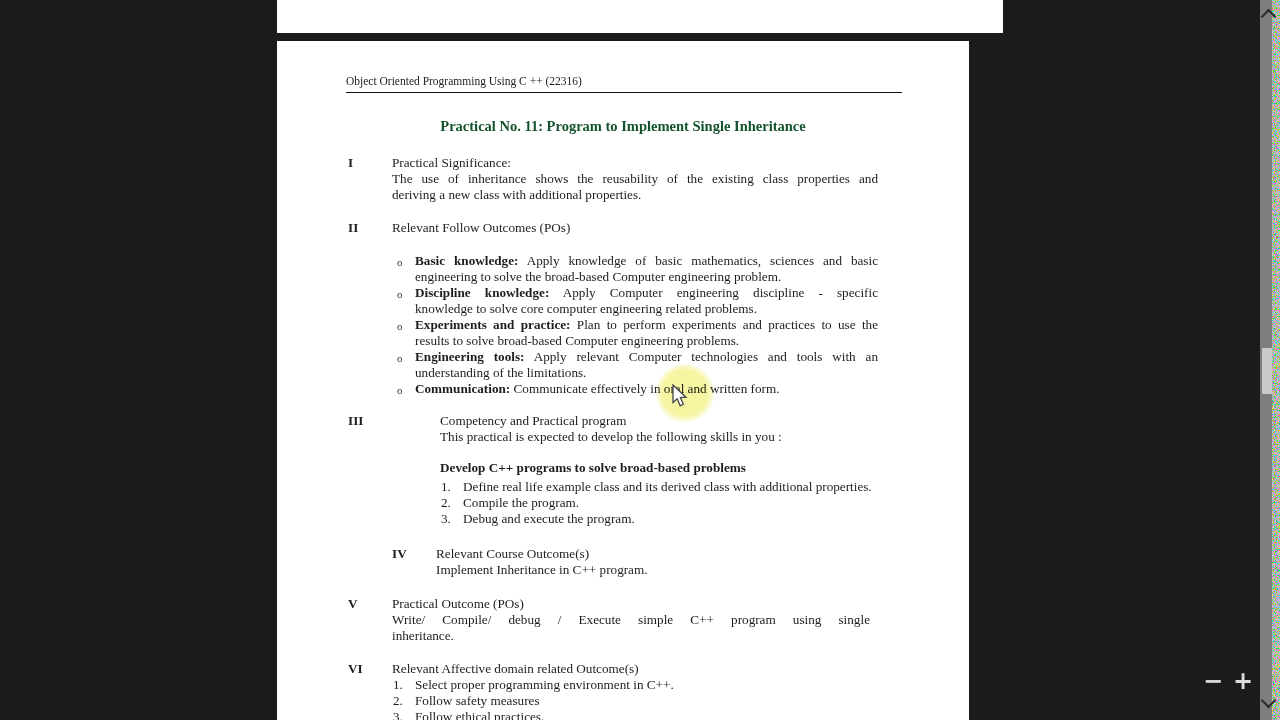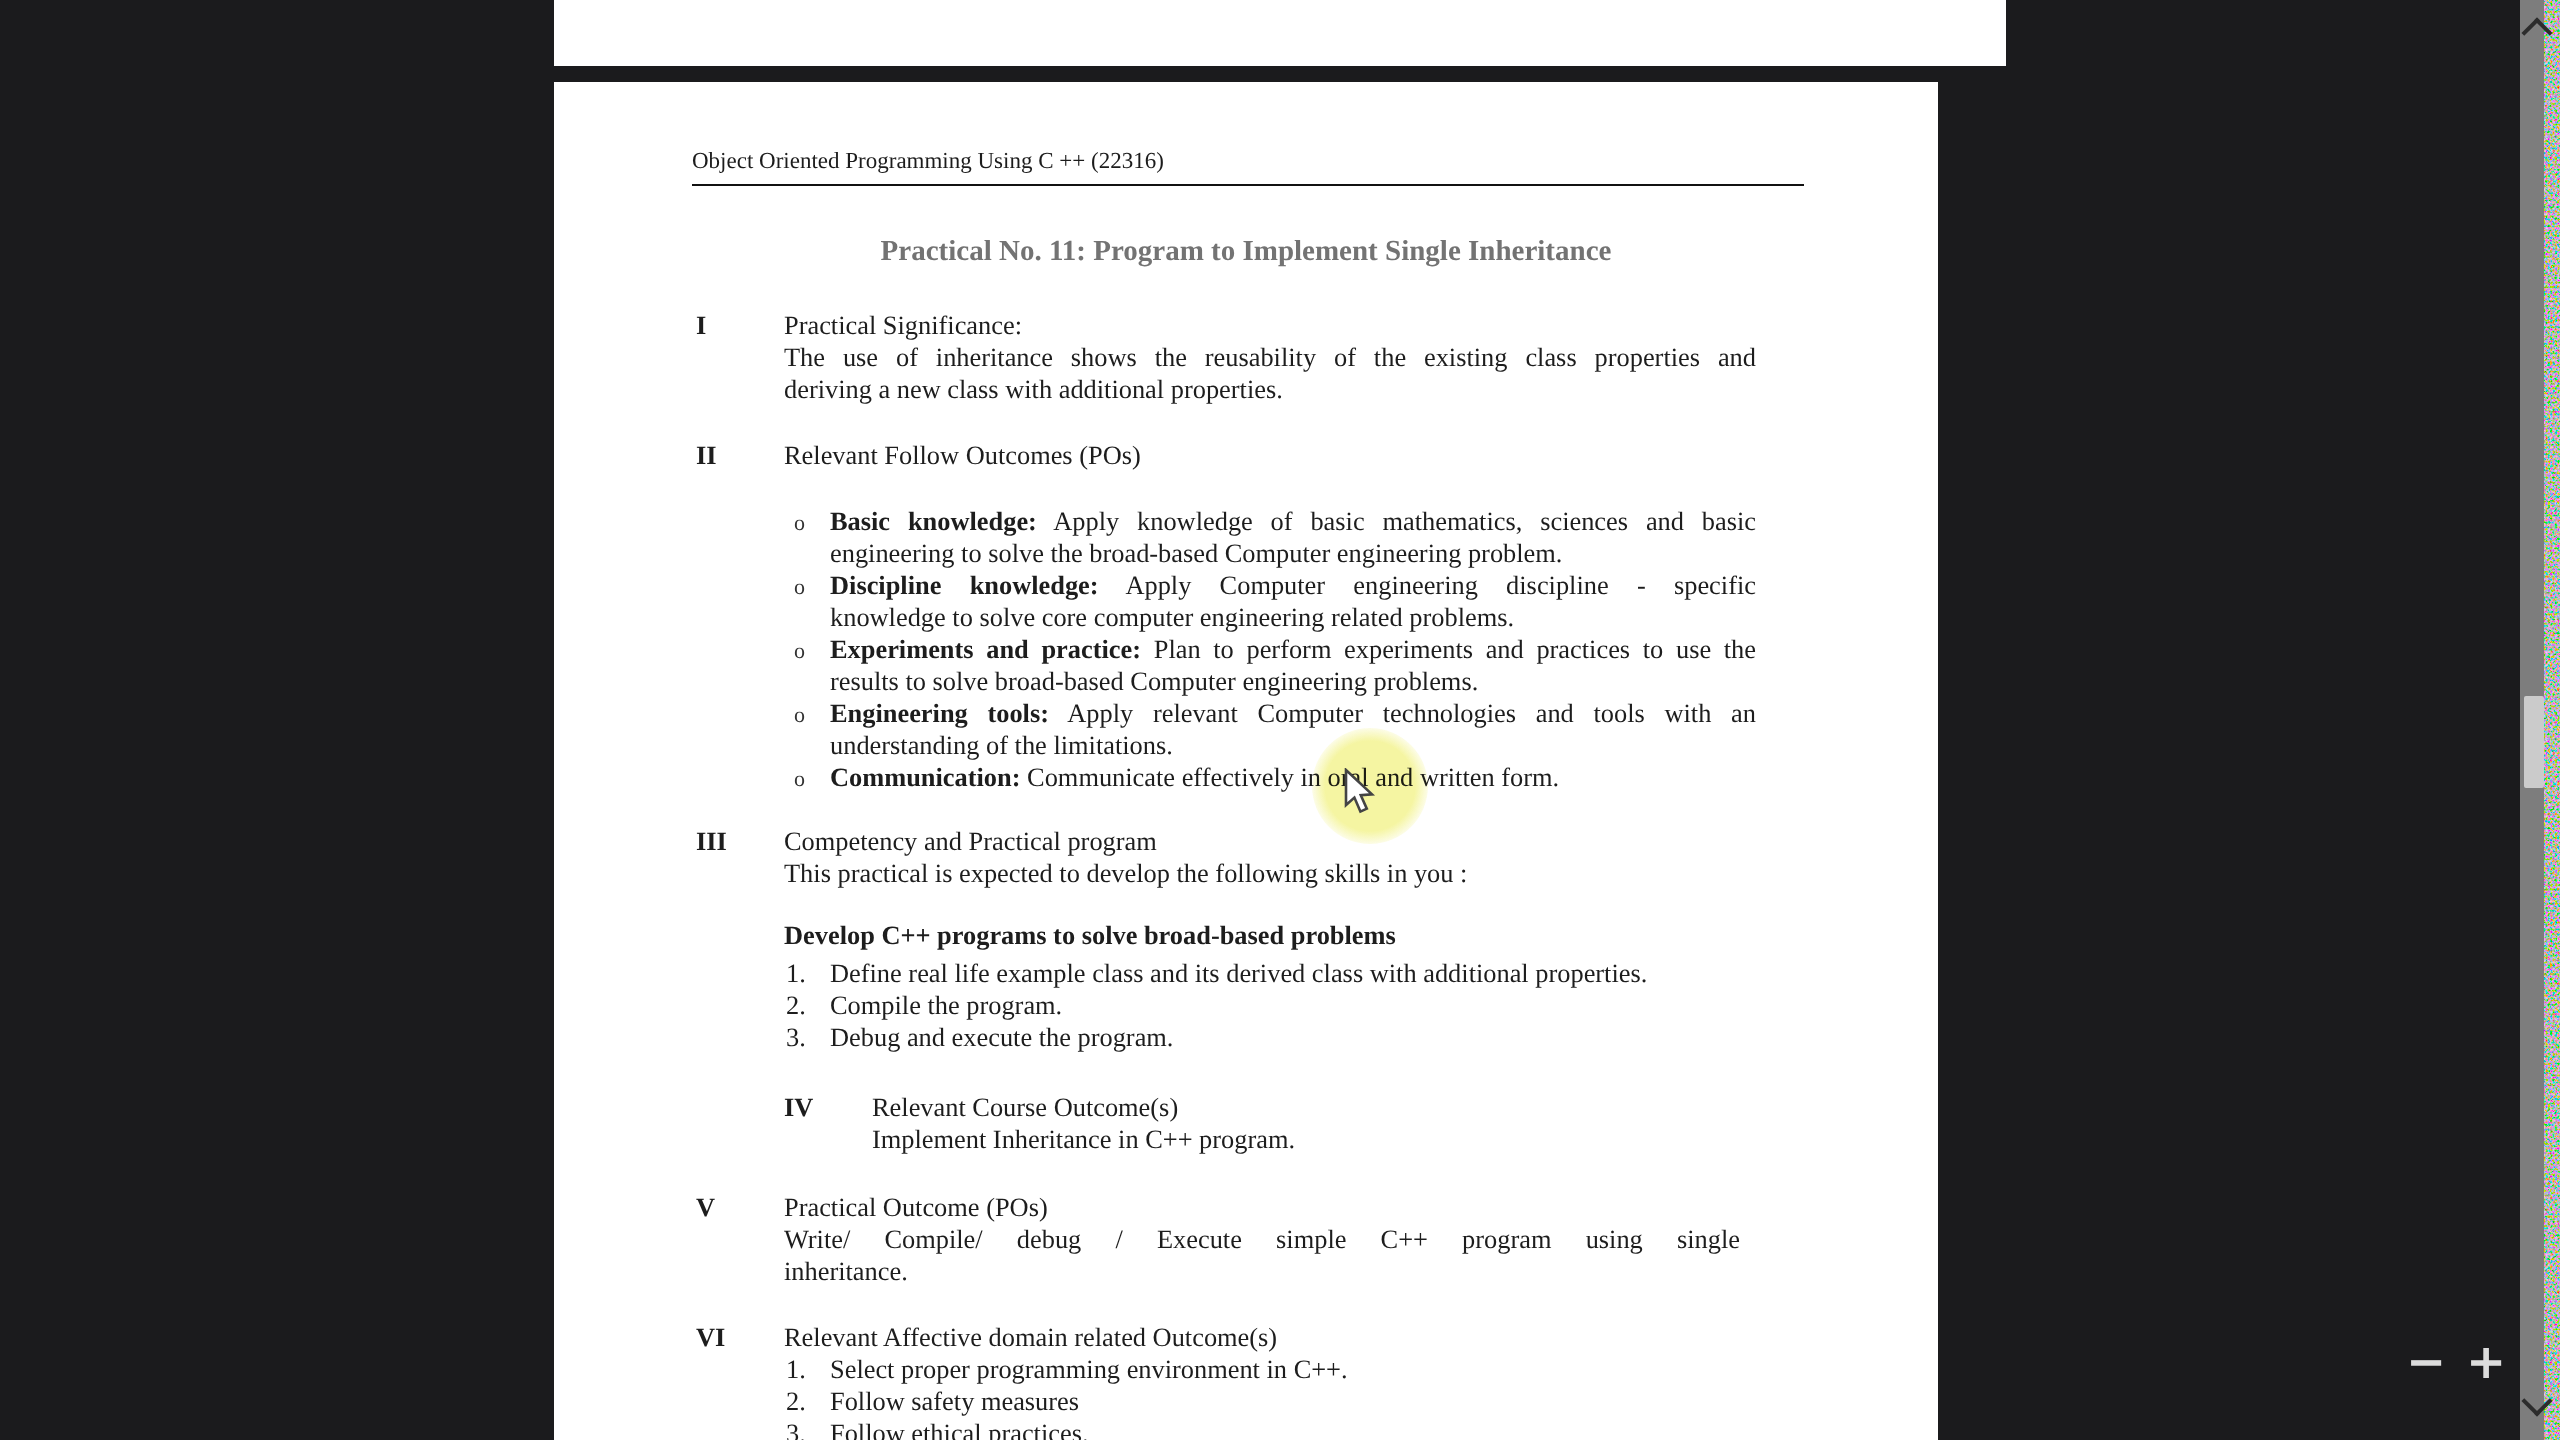--- a/index.html
+++ b/index.html
@@ -13,27 +13,27 @@
   .page {
     position:absolute; left:277px; top:41px; width:692px; height:679px;
     background:#ffffff; overflow:hidden; z-index:1;
   }
   .doc-header {
     margin:33px 67px 0 69px; padding-bottom:4px; border-bottom:1.5px solid #111;
     font-size:11.5px; line-height:14px; color:#1c1c1c;
   }
   .doc-title {
     margin:24px 0 0 0; font-size:14.5px; line-height:18px; font-weight:bold;
-    text-align:center; color:#737373;
+    text-align:center; color:#14532d;
   }
   .sections { margin:0 91px 0 71px; font-size:13.2px; line-height:16px; }
   .sec { display:grid; grid-template-columns:44px 1fr; }
   .sec-1 { margin-top:20px; }
   .sec-2 { margin-top:17px; }
-  .sec-3 { margin-top:16px; }
+  .sec-3 { margin-top:16px;gap:48px; }
   .sec-4 { margin-top:19px;margin-left:44px; }
   .sec-5 { margin-top:18px; }
   .sec-6 { margin-top:17px; }
   .num { font-weight:bold; }
   .h { font-weight:normal; }
   .jline { text-align:justify; text-align-last:justify; }
   .bullets { list-style:none; margin:17px 0 0 0; padding:0; }
   .bullets li { position:relative; padding-left:23px; }
   .bullets .marker { position:absolute; left:5px; top:1px; font-size:11px; color:#333; }
   .sub-h { font-weight:bold; margin-top:15px; }

